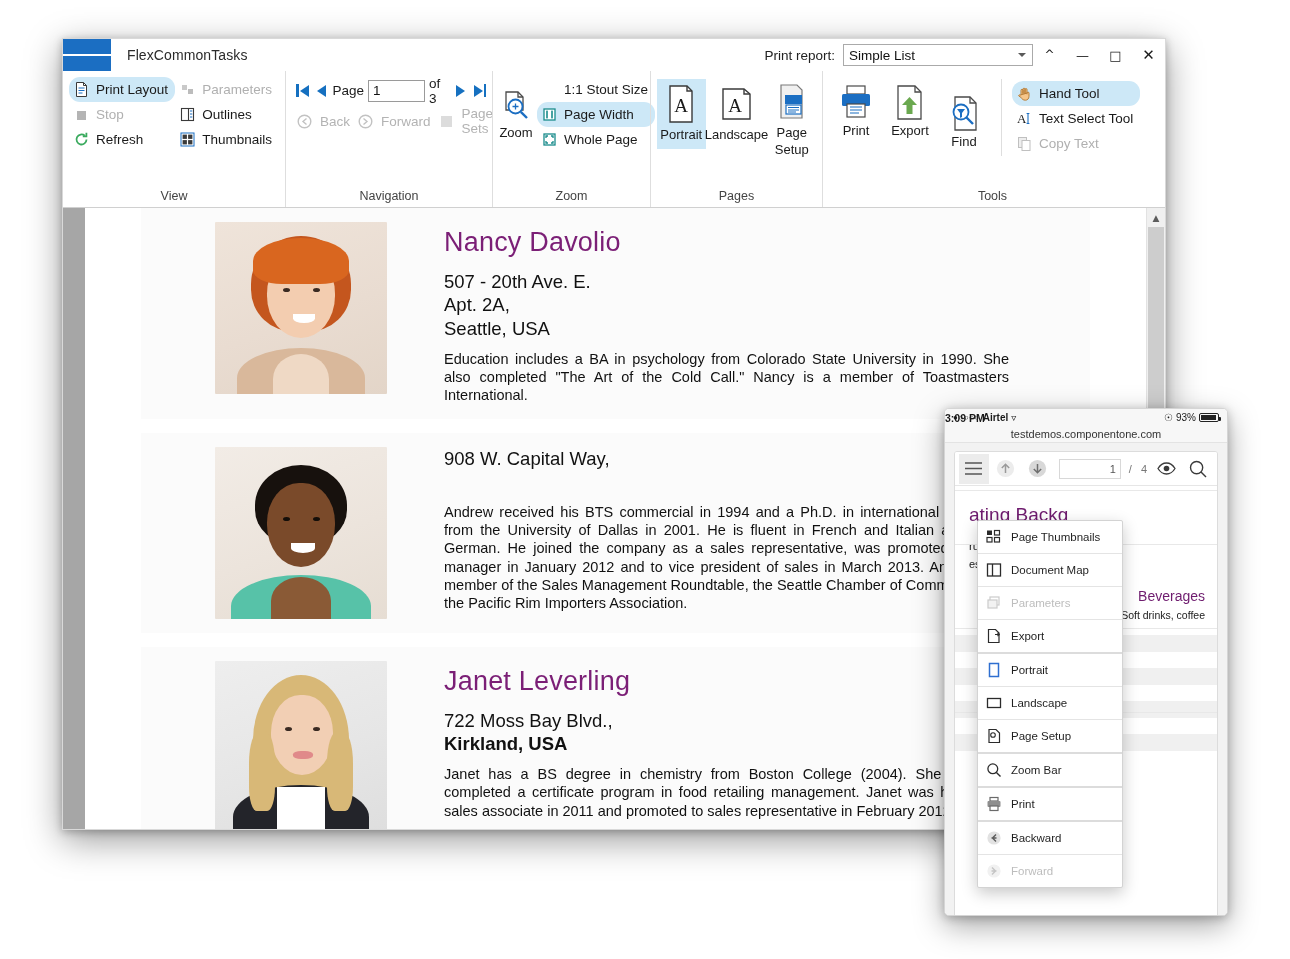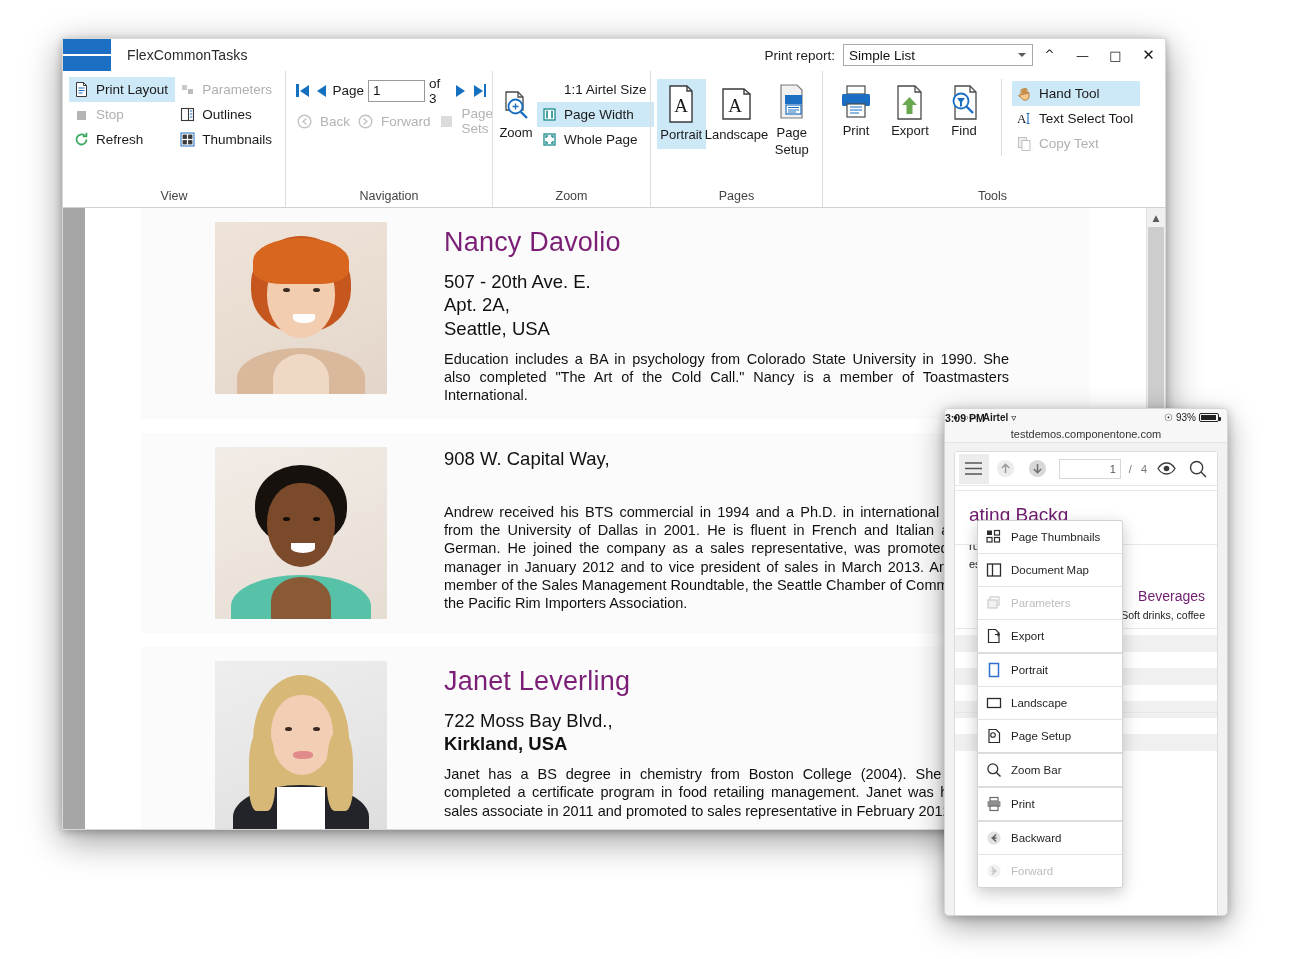--- a/index.html
+++ b/index.html
@@ -76,21 +76,21 @@
   .rgroup .rlabel{
     text-align:center; font-size:12.5px; color:#444; padding-bottom:4px; height:18px;
   }
 
   .vstack{ display:flex; flex-direction:column; justify-content:flex-start; }
   .ritem{
     display:flex; align-items:center; gap:6px;
     height:25px; padding:0 7px 0 4px; font-size:13.5px; color:#1a1a1a;
     white-space:nowrap; cursor:default;
   }
-  .ritem.sel{ background:#cde8f7; }
+  .ritem.sel{ background:#cde8f7;border-radius:11px; }
   .ritem.disabled{ color:#b0b0b0; }
   .ico{ width:17px; height:17px; flex:0 0 17px; display:block; }
 
   .bigbtn{
     width:54px; display:flex; flex-direction:column; align-items:center;
     padding-top:4px; font-size:13px; color:#1a1a1a; gap:2px;
   }
   .bigbtn .bico{ width:34px;height:34px;display:block; }
   .bigbtn.wide{ width:62px; }
   .bigbtn.sel{ background:#cde8f7; }
@@ -393,21 +393,21 @@
                 <circle cx="16.5" cy="17.5" r="7" fill="#fff" stroke="#1b6ec2" stroke-width="1.8"></circle>
                 <path d="M13.5 17.5h6M16.5 14.5v6" stroke="#1b6ec2" stroke-width="1.3"></path>
                 <path d="M21.8 22.8 28 29" stroke="#1b6ec2" stroke-width="2.4"></path>
               </svg>
           </span>
           <span>Zoom</span>
         </div>
         <div class="vstack" style="margin-left:4px;">
           <div class="ritem">
             <span class="ico"></span>
-            <span>1:1 Airtel Size</span>
+            <span>1:1 Stout Size</span>
           </div>
           <div class="ritem sel">
             <span class="ico">
               <svg viewBox="0 0 17 17">
                   <rect x="3" y="3" width="11" height="11" fill="#fff" stroke="#1a8c8c" stroke-width="1.3"></rect>
                   <rect x="5.2" y="4.6" width="1.6" height="7.8" fill="#1a8c8c"></rect>
                   <rect x="10.2" y="4.6" width="1.6" height="7.8" fill="#1a8c8c"></rect>
                 </svg>
             </span>
             <span>Page Width</span>
@@ -480,21 +480,21 @@
         <div class="bigbtn" style="height:70px;">
           <span class="bico" style="width:36px;height:38px;">
             <svg viewBox="0 0 36 38">
                 <path d="M6 3h17l6 6v27H6z" fill="#fff" stroke="#4a4a4a" stroke-width="1.3"></path>
                 <path d="M23 3v6h6" fill="none" stroke="#4a4a4a" stroke-width="1.3"></path>
                 <path d="M17.5 14 25 22h-4.5v9h-6v-9H10z" fill="#6aa84f"></path>
               </svg>
           </span>
           <span>Export</span>
         </div>
-        <div class="bigbtn" style="height:70px;">
+        <div class="bigbtn" style="height:70px;justify-content:flex-end;">
           <span class="bico" style="width:36px;height:38px;">
             <svg viewBox="0 0 36 38">
                 <path d="M9 3h15l6 6v27H9z" fill="#fff" stroke="#4a4a4a" stroke-width="1.3"></path>
                 <path d="M24 3v6h6" fill="none" stroke="#4a4a4a" stroke-width="1.3"></path>
                 <circle cx="15" cy="18" r="7.5" fill="#fff" stroke="#1b6ec2" stroke-width="1.8"></circle>
                 <path d="M11 15h8l-3 4v4l-2 1v-5z" fill="#1b6ec2"></path>
                 <path d="M20.5 23.5 27 30" stroke="#1b6ec2" stroke-width="2.4"></path>
               </svg>
           </span>
           <span>Find</span>

